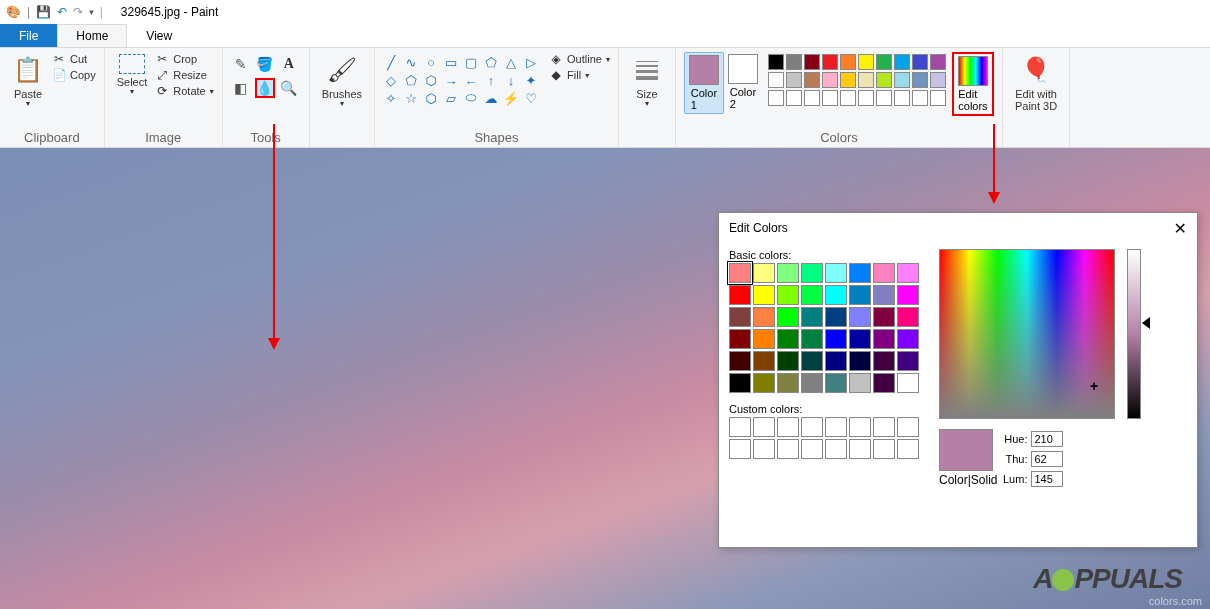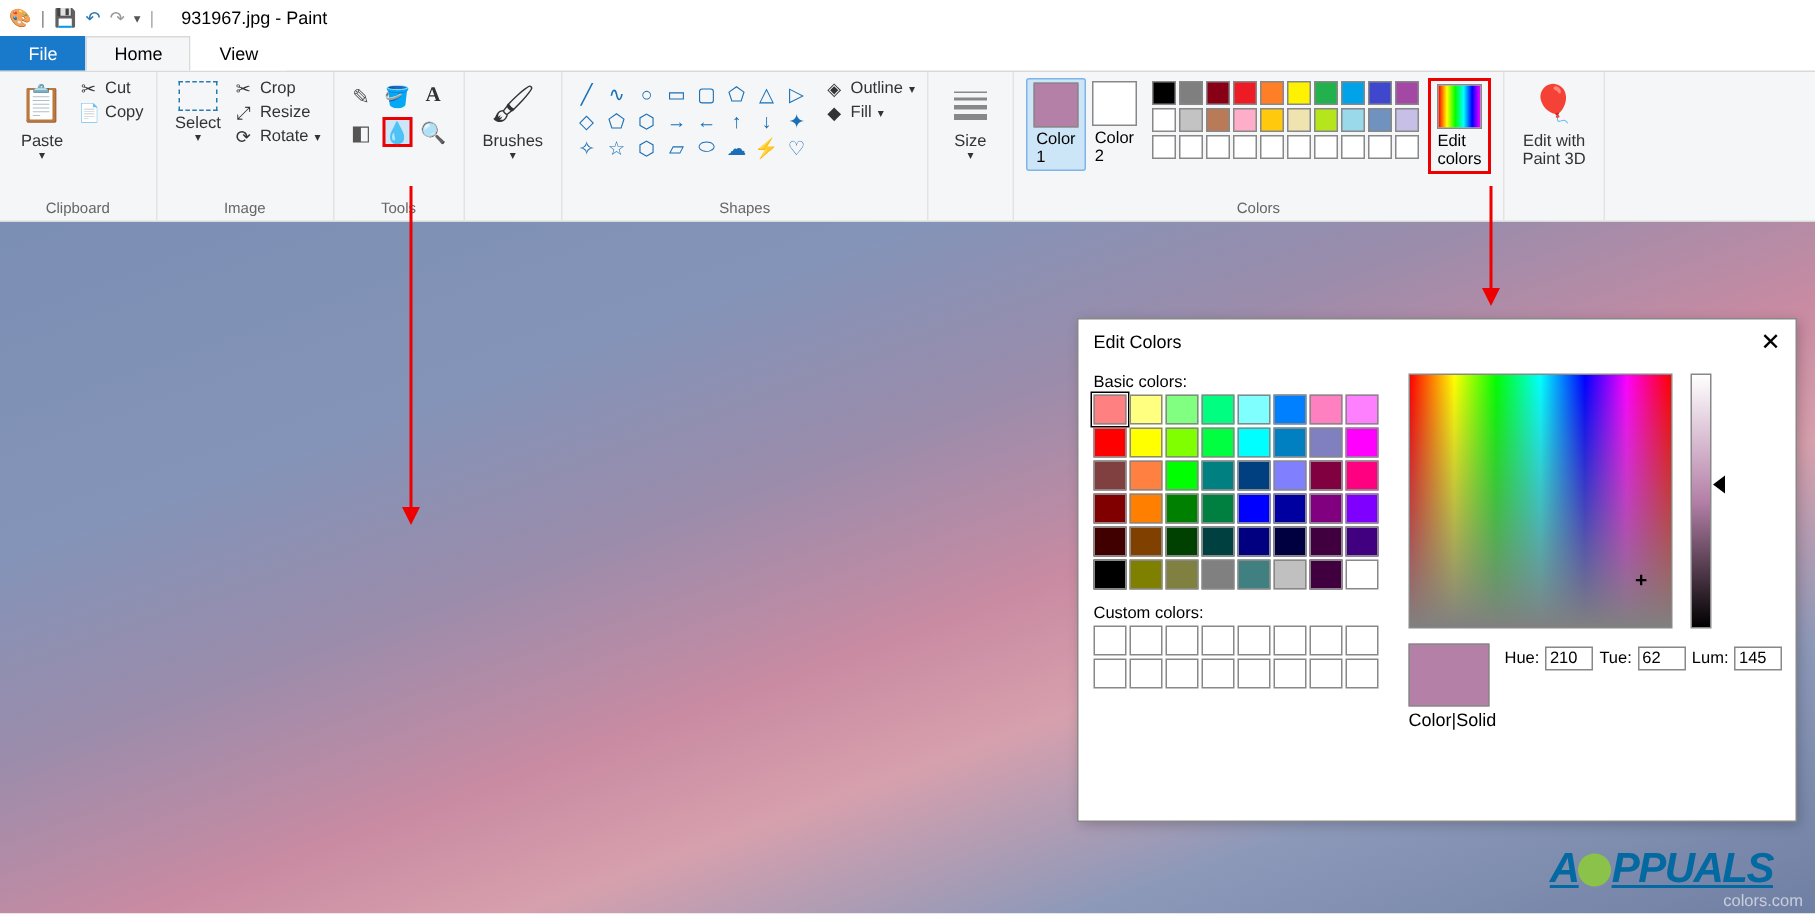--- a/index.html
+++ b/index.html
@@ -14,21 +14,21 @@
 
 
 .tabs { height:24px; display:flex; align-items:flex-end; border-bottom:1px solid #d9d9d9; background:#fff;}
 .tab { padding:4px 18px; font-size:12px; background:#fff; border:1px solid transparent; border-bottom:none;}
 .tab.file { background:#1979ca; color:#fff;}
 .tab.active { border-color:#d9d9d9; background:#f5f6f7;}
 
 
 .ribbon { height:100px; background:#f5f6f7; border-bottom:1px solid #d9d9d9; display:flex; }
 .group { border-right:1px solid #e3e3e3; padding:4px 8px 2px 8px; display:flex; flex-direction:column; align-items:center; justify-content:space-between;}
-.group-label{font-size:10px;color:#666;margin-top:2px;}
+.group-label{font-size:13px;color:#666;margin-top:2px;}
 .group-body{display:flex;align-items:flex-start;height:74px;}
 
 .bigbtn{display:flex;flex-direction:column;align-items:center;justify-content:center;padding:2px 4px;font-size:11px;color:#333;text-align:center;line-height:1.1;}
 .bigbtn .ico{width:32px;height:32px;display:flex;align-items:center;justify-content:center;font-size:24px;margin-bottom:2px;}
 .smallstack{display:flex;flex-direction:column;gap:2px;margin-left:4px;font-size:11px;color:#333;}
 .smallstack div{display:flex;align-items:center;gap:4px;}
 .smallstack .i{width:14px;text-align:center;font-size:12px;}
 
 .colorbtn{display:flex;flex-direction:column;align-items:center;font-size:11px;padding:2px 4px;}
 .colorbtn .sw{width:30px;height:30px;border:1px solid #888;margin-bottom:2px;}
@@ -83,46 +83,46 @@
             linear-gradient(to right, #f00 0%, #ff0 17%, #0f0 33%, #0ff 50%, #00f 67%, #f0f 83%, #f00 100%);
  border:1px solid #888;}
 .cross{position:absolute;font-size:14px;color:#000;font-weight:bold;}
 .lum-bar{position:absolute;left:188px;top:0;width:14px;height:170px;border:1px solid #888;
  background:linear-gradient(to bottom,#fff 0%,#b480a7 50%,#000 100%);}
 .lum-ptr{position:absolute;left:203px;width:0;height:0;border-top:6px solid transparent;border-bottom:6px solid transparent;border-right:8px solid #000;}
 
 .color-solid{position:absolute;left:0;top:180px;width:54px;height:42px;border:1px solid #888;background:#b480a7;}
 .color-solid-label{position:absolute;left:0;top:224px;font-size:12px;}
 
-.hsv{position:absolute;left:64px;top:182px;display:flex;flex-direction:row;gap:4px;font-size:11px;}
+.hsv{position:absolute;left:64px;top:182px;display:flex;flex-direction:column;gap:4px;font-size:11px;}
 .rgb{position:absolute;left:138px;top:182px;display:flex;flex-direction:column;gap:4px;font-size:11px;}
 .numrow{display:flex;align-items:center;justify-content:flex-end;gap:4px;}
 .numrow input{width:32px;height:16px;font-size:11px;border:1px solid #888;text-align:left;padding:0 2px;}
 
 .addcustom{position:absolute;left:0;top:246px;width:212px;height:22px;border:1px solid #adadad;background:#e1e1e1;font-size:11px;}
 
 .watermark{position:absolute;right:8px;bottom:2px;font-size:11px;color:rgba(255,255,255,.6);}
-.logo{position:absolute;right:28px;bottom:14px;font-size:28px;font-weight:bold;color:#0369a1;font-style:italic;letter-spacing:-1px;text-decoration:underline;}
+.logo{position:absolute;right:28px;bottom:14px;font-size:28px;font-weight:bold;color:#404040;font-style:italic;letter-spacing:-1px;}
 .logo .dot{display:inline-block;width:22px;height:22px;border-radius:50%;background:#8bc34a;vertical-align:-3px;}
 </style>
 </head>
 <body>
 
 <div class="titlebar">
   <div class="qat">
     <span>🎨</span>
     <span style="color:#888">|</span>
     <span>💾</span>
     <span style="color:#2a7ab0">↶</span>
     <span style="color:#999">↷</span>
     <span style="color:#555;font-size:9px">▾</span>
   </div>
   <span class="sep">|</span>
   <span class="filename">
-    <span>931967.jpg</span> - <span>Paint</span>
+    <span>329645.jpg</span> - <span>Paint</span>
   </span>
 </div>
 
 <div class="tabs">
   <div class="tab file">File</div>
   <div class="tab active">Home</div>
   <div class="tab">View</div>
 </div>
 
 <div class="ribbon">
@@ -451,21 +451,21 @@
 
       <div class="color-solid"></div>
       <div class="color-solid-label">Color|Solid</div>
 
       <div class="hsv">
         <div class="numrow">
             <span>Hue:</span>
             <input value="210" style="">
           </div>
         <div class="numrow">
-            <span>Tue:</span>
+            <span>Thu:</span>
             <input value="62" style="">
           </div>
         <div class="numrow">
             <span>Lum:</span>
             <input value="145" style="">
           </div>
       </div>
 
     </div>
   </div>

